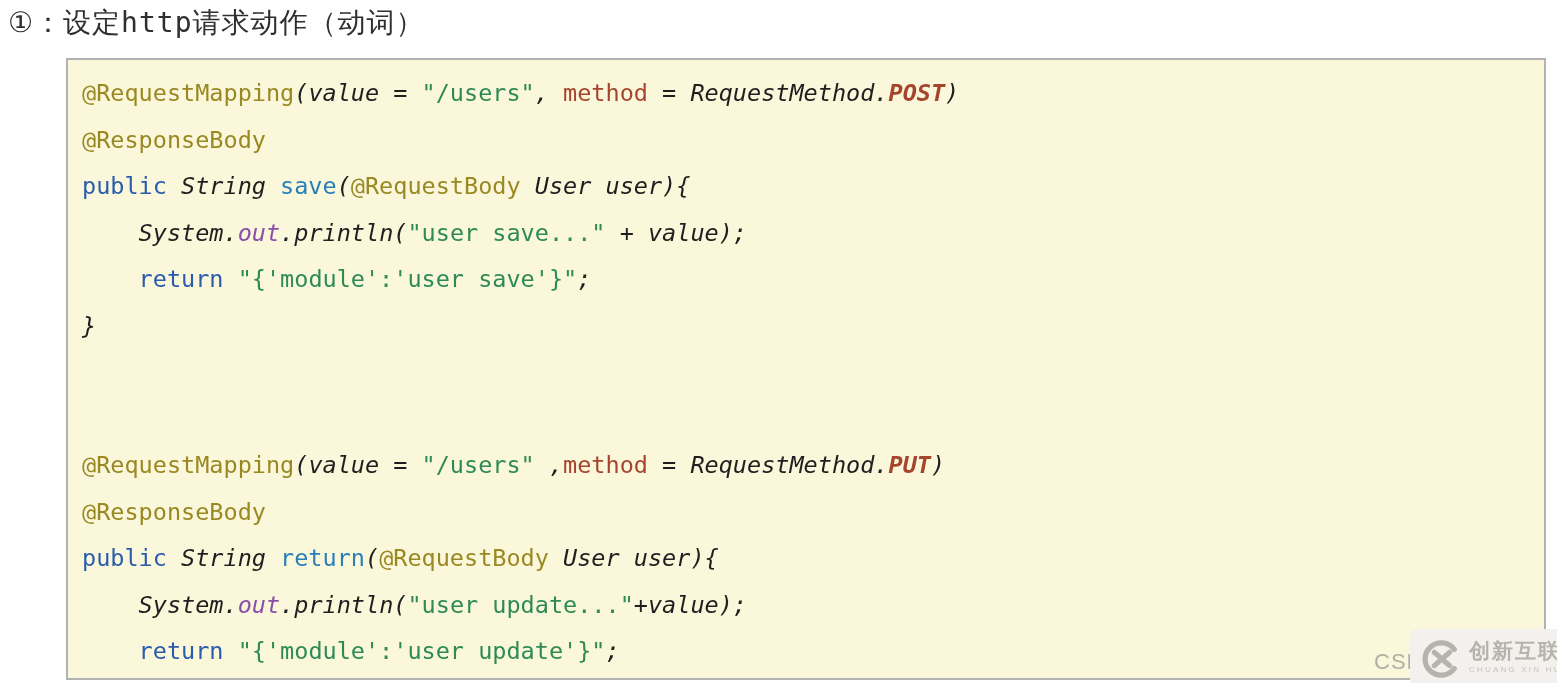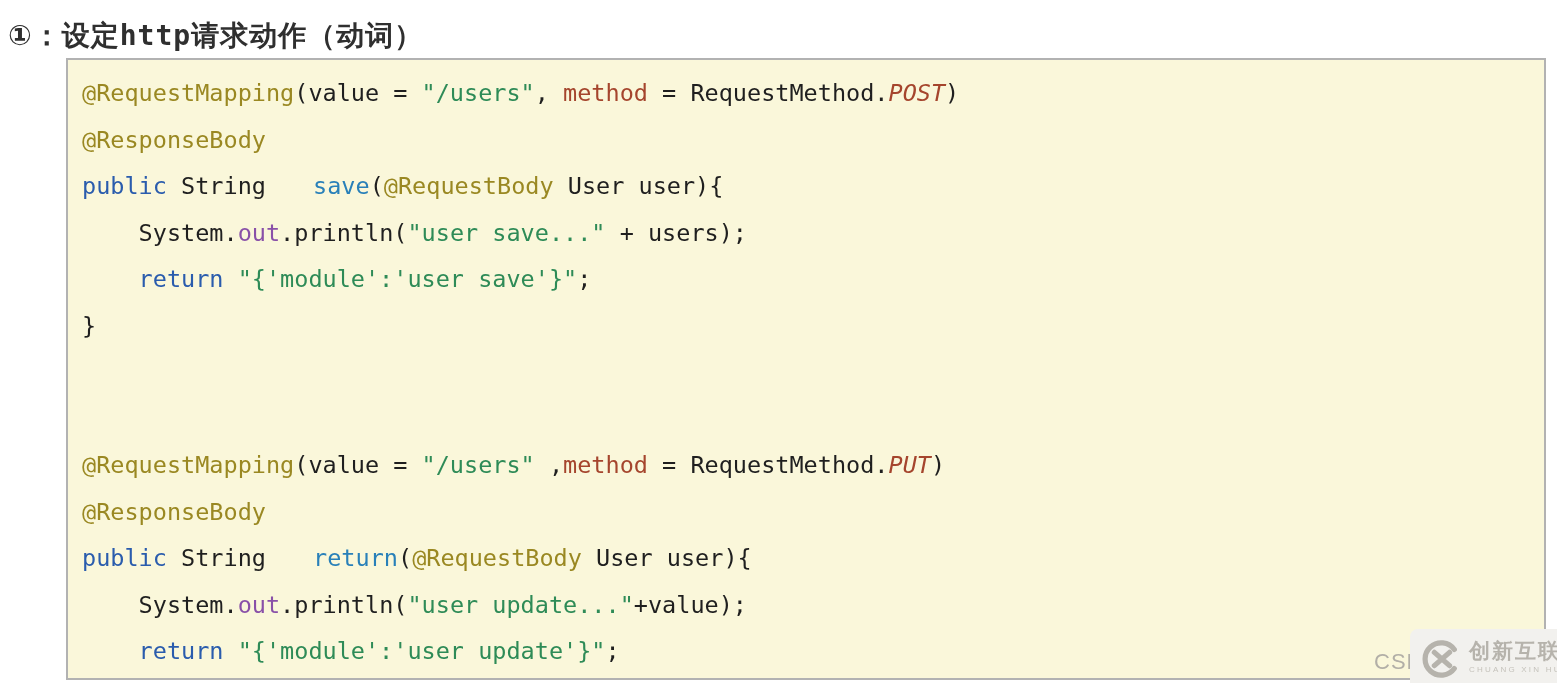--- a/index.html
+++ b/index.html
@@ -6,52 +6,52 @@
   html, body {
     width: 1557px; height: 683px;
     background: #ffffff;
     overflow: hidden;
     font-family: "Liberation Sans", sans-serif;
     position: relative;
   }
   
   .page-heading {
     position: absolute;
-    left: 8px; top: 17px;
+    left: 8px; top: 4px;
     font-family: "DejaVu Sans Mono", "DejaVu Sans", sans-serif;
     font-size: 28px;
-    font-weight: 700;
+    font-weight: 400;
     color: #2f2f2f;
     letter-spacing: 1px;
     white-space: nowrap;
   }
   .code-block {
     position: absolute;
     left: 66px; top: 58px;
     width: 1480px; height: 622px;
     background: var(--c-code_bg, #faf7da);
     border: 2px solid var(--c-code_border, #b0b0b0);
     overflow: hidden;
   }
   .code-content {
     padding: 10px 10px 0 14px;
     font-family: "DejaVu Sans Mono", monospace;
     font-size: 23.5px;
     line-height: 46.5px;
     color: var(--c-plain, #1f1f1f);
   }
   .code-line { white-space: pre; height: 46.5px; }
-  .tk-plain      { color: var(--c-plain); }
+  .tk-plain      { color: var(--c-plain); font-style: italic; }
   .tk-annotation { color: var(--c-annotation); }
   .tk-keyword    { color: var(--c-keyword); }
-  .tk-method     { color: var(--c-method_name); margin-left: 33px; }
+  .tk-method     { color: var(--c-method_name); }
   .tk-string     { color: var(--c-string); }
   .tk-httpkw     { color: var(--c-http_keyword); font-weight: normal; }
-  .tk-httpconst  { color: var(--c-http_keyword); font-weight: normal; font-style: italic; }
-  .tk-field      { color: var(--c-field); }
+  .tk-httpconst  { color: var(--c-http_keyword); font-weight: bold; font-style: italic; }
+  .tk-field      { color: var(--c-field); font-style: italic; }
 
   .csdn-watermark {
     position: absolute;
     left: 1374px; top: 649px;
     font-size: 22px;
     color: #b2afa7;
     letter-spacing: 1px;
     z-index: 5;
   }
   .brand-badge {
@@ -87,21 +87,21 @@
 </head>
 <body>
 
 <div class="page-heading">①：设定http请求动作（动词）</div>
 
 <div class="code-block">
   <div class="code-content">
       <div class="code-line"><span class="tk-annotation">@RequestMapping</span><span class="tk-plain">(value = </span><span class="tk-string">"/users"</span><span class="tk-plain">, </span><span class="tk-httpkw">method</span><span class="tk-plain"> = RequestMethod.</span><span class="tk-httpconst">POST</span><span class="tk-plain">)</span></div>
       <div class="code-line"><span class="tk-annotation">@ResponseBody</span></div>
       <div class="code-line"><span class="tk-keyword">public</span><span class="tk-plain"> String </span><span class="tk-method">save</span><span class="tk-plain">(</span><span class="tk-annotation">@RequestBody</span><span class="tk-plain"> User user){</span></div>
-      <div class="code-line"><span class="tk-plain">    System.</span><span class="tk-field">out</span><span class="tk-plain">.println(</span><span class="tk-string">"user save..."</span><span class="tk-plain"> + users);</span></div>
+      <div class="code-line"><span class="tk-plain">    System.</span><span class="tk-field">out</span><span class="tk-plain">.println(</span><span class="tk-string">"user save..."</span><span class="tk-plain"> + value);</span></div>
       <div class="code-line"><span class="tk-plain">    </span><span class="tk-keyword">return</span><span class="tk-plain"> </span><span class="tk-string">"{'module':'user save'}"</span><span class="tk-plain">;</span></div>
       <div class="code-line"><span class="tk-plain">}</span></div>
       <div class="code-line"> </div>
       <div class="code-line"> </div>
       <div class="code-line"><span class="tk-annotation">@RequestMapping</span><span class="tk-plain">(value = </span><span class="tk-string">"/users"</span><span class="tk-plain"> ,</span><span class="tk-httpkw">method</span><span class="tk-plain"> = RequestMethod.</span><span class="tk-httpconst">PUT</span><span class="tk-plain">)</span></div>
       <div class="code-line"><span class="tk-annotation">@ResponseBody</span></div>
       <div class="code-line"><span class="tk-keyword">public</span><span class="tk-plain"> String </span><span class="tk-method">return</span><span class="tk-plain">(</span><span class="tk-annotation">@RequestBody</span><span class="tk-plain"> User user){</span></div>
       <div class="code-line"><span class="tk-plain">    System.</span><span class="tk-field">out</span><span class="tk-plain">.println(</span><span class="tk-string">"user update..."</span><span class="tk-plain">+value);</span></div>
       <div class="code-line"><span class="tk-plain">    </span><span class="tk-keyword">return</span><span class="tk-plain"> </span><span class="tk-string">"{'module':'user update'}"</span><span class="tk-plain">;</span></div>
       <div class="code-line"></div>

